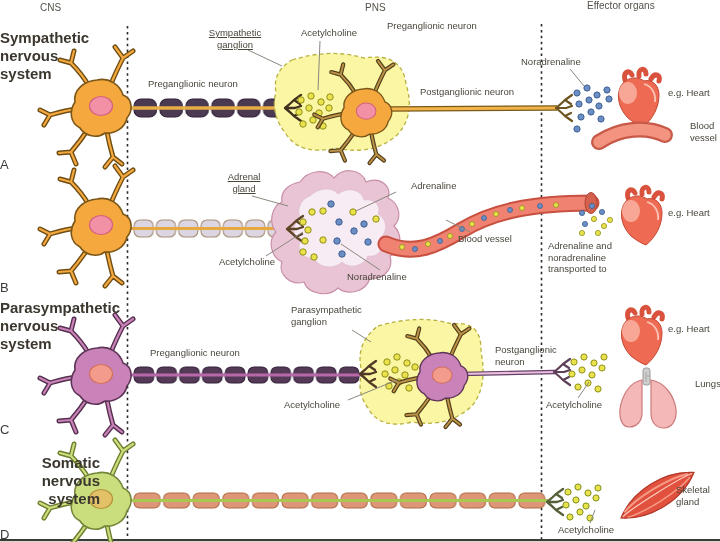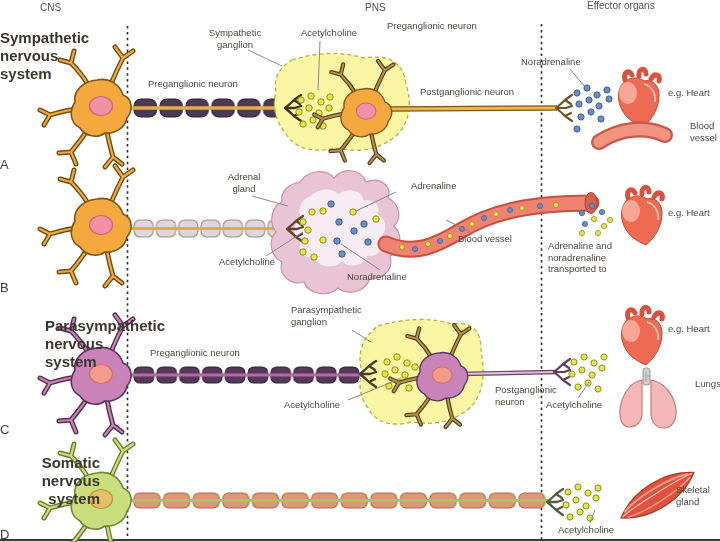--- a/index.html
+++ b/index.html
@@ -1,20 +1,20 @@
 <!DOCTYPE html>
 <html><head>
 <meta charset="utf-8">
 <style>
   html,body{margin:0;padding:0;background:#fff;}
   .stage{position:relative;width:720px;height:542px;background:#fff;overflow:hidden;
          font-family:"Liberation Sans",sans-serif;}
   .stage svg{position:absolute;left:0;top:0;}
   .lbl{position:absolute;font-size:9.5px;line-height:1.22;color:#4a463c;white-space:pre-line;}
-  .ctr{text-align:center;}
+  .ctr{text-align:center;text-decoration:underline;}
   .bold{font-weight:bold;font-size:15px;color:#3b372e;line-height:1.2;}
   .hdr{font-size:10px;color:#55514a;text-align:right;}
   .letter{font-size:13px;color:#3b3b3b;}
 </style>
 </head>
 <body>
 
 <div class="stage">
 
 <svg width="720" height="542" viewBox="0 0 720 542">
@@ -333,25 +333,25 @@
   <div class="lbl" style="left:383px;top:180px;margin-left:28px;">Adrenaline</div>
   <div class="lbl" style="left:219px;top:256px;">Acetylcholine</div>
   <div class="lbl" style="left:347px;top:271px;">Noradrenaline</div>
   <div class="lbl" style="left:458px;top:233px;">Blood vessel</div>
   <div class="lbl" style="left:548px;top:240px;width:85px;">Adrenaline and
 noradrenaline
 transported to</div>
   <div class="lbl" style="left:668px;top:207px;">e.g. Heart</div>
   <div class="lbl letter" style="left:0px;top:280px;">B</div>
 
-  <div class="lbl bold" style="left:0px;top:317px;width:106px;padding-left:45px;">Parasympathetic nervous system</div>
+  <div class="lbl bold" style="left:0px;top:299px;width:106px;">Parasympathetic nervous system</div>
   <div class="lbl" style="left:150px;top:347px;">Preganglionic neuron</div>
   <div class="lbl" style="left:291px;top:304px;width:96px;">Parasympathetic ganglion</div>
   <div class="lbl" style="left:284px;top:399px;">Acetylcholine</div>
-  <div class="lbl" style="left:495px;top:344px;width:80px;margin-top:40px;">Postganglionic
+  <div class="lbl" style="left:495px;top:344px;width:80px;">Postganglionic
 neuron</div>
   <div class="lbl" style="left:546px;top:399px;">Acetylcholine</div>
   <div class="lbl" style="left:668px;top:323px;">e.g. Heart</div>
   <div class="lbl" style="left:695px;top:378px;">Lungs</div>
   <div class="lbl letter" style="left:0px;top:422px;">C</div>
 
   <div class="lbl bold" style="left:0px;top:454px;width:100px;text-align:right;">Somatic nervous system</div>
   <div class="lbl" style="left:558px;top:524px;">Acetylcholine</div>
   <div class="lbl" style="left:676px;top:484px;width:44px;">Skeletal gland</div>
   <div class="lbl letter" style="left:0px;top:527px;">D</div>

